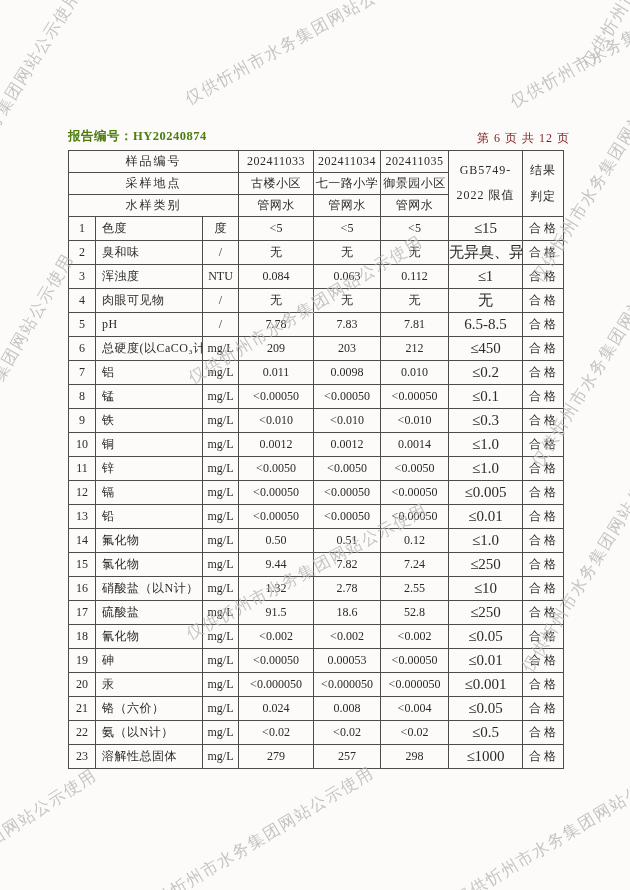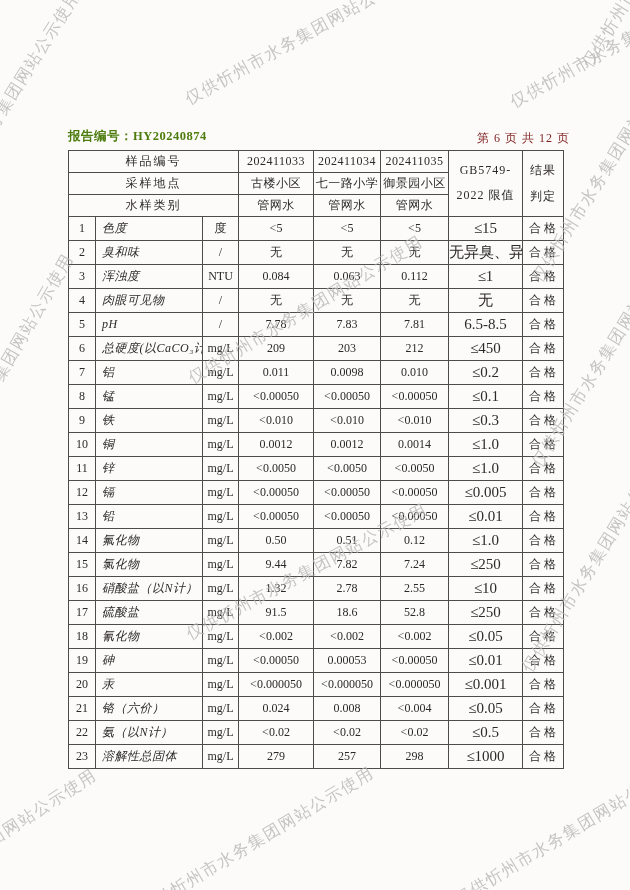--- a/index.html
+++ b/index.html
@@ -33,21 +33,21 @@
   }
   .report td{
     border:1px solid #4e4c49;padding:0;text-align:center;
     font-size:12px;white-space:nowrap;overflow:hidden;color:#2c2a27;
   }
   .report thead tr{height:22px;}
   .report tbody tr{height:24px;}
   .report thead td{letter-spacing:2px;}
   .report thead td.hval{letter-spacing:.5px;}
   .stack{display:flex;flex-direction:column;justify-content:center;gap:9px;letter-spacing:1px;}
-  .report tbody td.c1{text-align:left;padding-left:6px;letter-spacing:.5px;font-style:italic;}
+  .report tbody td.c1{text-align:left;padding-left:6px;letter-spacing:.5px;}
   .report tbody td.c6{font-size:15px;}
   .report tbody td.c7{letter-spacing:3px;text-indent:2px;}
 </style>
 </head>
 <body>
 
 <div class="page">
 
   <div class="wm-layer">
       <div class="wm" style="left: 5px; top: 106px; color: rgb(183, 183, 181); transform: translate(-50%, -50%) rotate(-58deg);">仅供忻州市水务集团网站公示使用</div>

